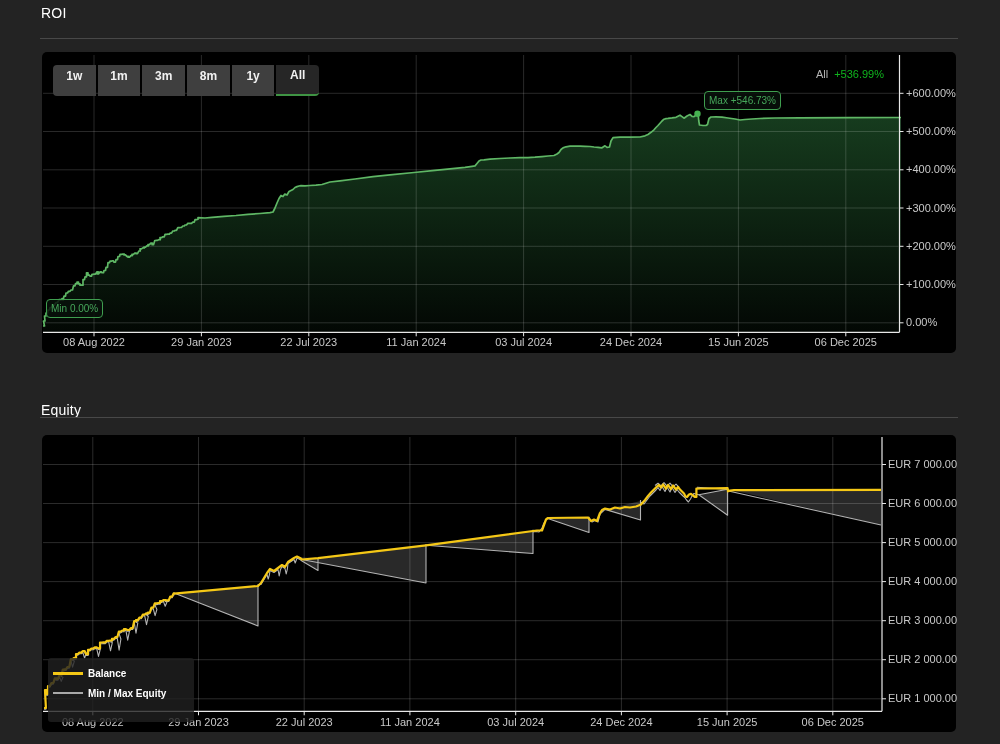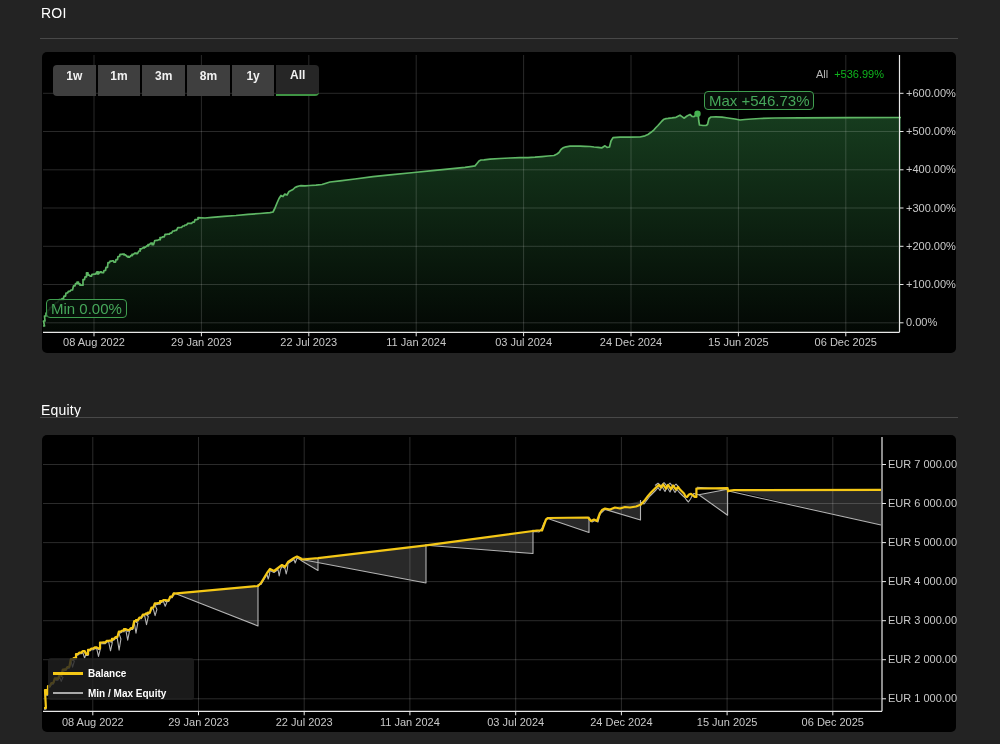--- a/index.html
+++ b/index.html
@@ -13,25 +13,25 @@
 #p1 { top:52px; height:300.5px; }
 #p2 { top:434.5px; height:297.5px; }
 .btns { position:absolute; left:53px; top:65px; display:flex; gap:2px; z-index:5; }
 .btns a { display:block; width:42.7px; height:31px; line-height:23px;
   text-align:center; background:#3f3f3f; color:#f2f2f2; font-size:12px;
   font-weight:bold; text-decoration:none; }
 .btns a:first-child { border-radius:4px 0 0 4px; }
 .btns a.act { background:#262626; border-bottom:2px solid #3f9444;
   line-height:21px; border-radius:0 4px 4px 0; }
 .tip { position:absolute; border:1px solid #3f9e4f; border-radius:4px;
-  background:rgba(8,16,10,0.85); color:#46a75a; font-size:15px; line-height:13px;
+  background:rgba(8,16,10,0.85); color:#46a75a; font-size:10px; line-height:13px;
   padding:2px 4px; z-index:6; white-space:nowrap; }
 .topval { position:absolute; top:68px; right:116px; font-size:11px; z-index:6; }
 .topval .k { color:#b5b5b5; } .topval .v { color:#0fb31d; margin-left:6px; }
-.legend { position:absolute; left:48px; top:658px; width:146px; height:42px;
+.legend { position:absolute; left:48px; top:658px; width:146px; height:64px;
   background:rgba(33,33,33,0.8); border-radius:3px; z-index:6;padding-left:43px; }
 .lrow { position:absolute; left:5px; height:12px; display:flex; align-items:center; }
 .lrow .sw { width:30px; height:3px; margin-right:5px; }
 .lrow span { color:#fff; font-size:10px; font-weight:bold; }
 </style>
 </head>
 <body>
 <div class="h" style="top:5px;">ROI</div>
 <div class="hr" style="top:38px;"></div>
 <div class="panel" id="p1"></div>

